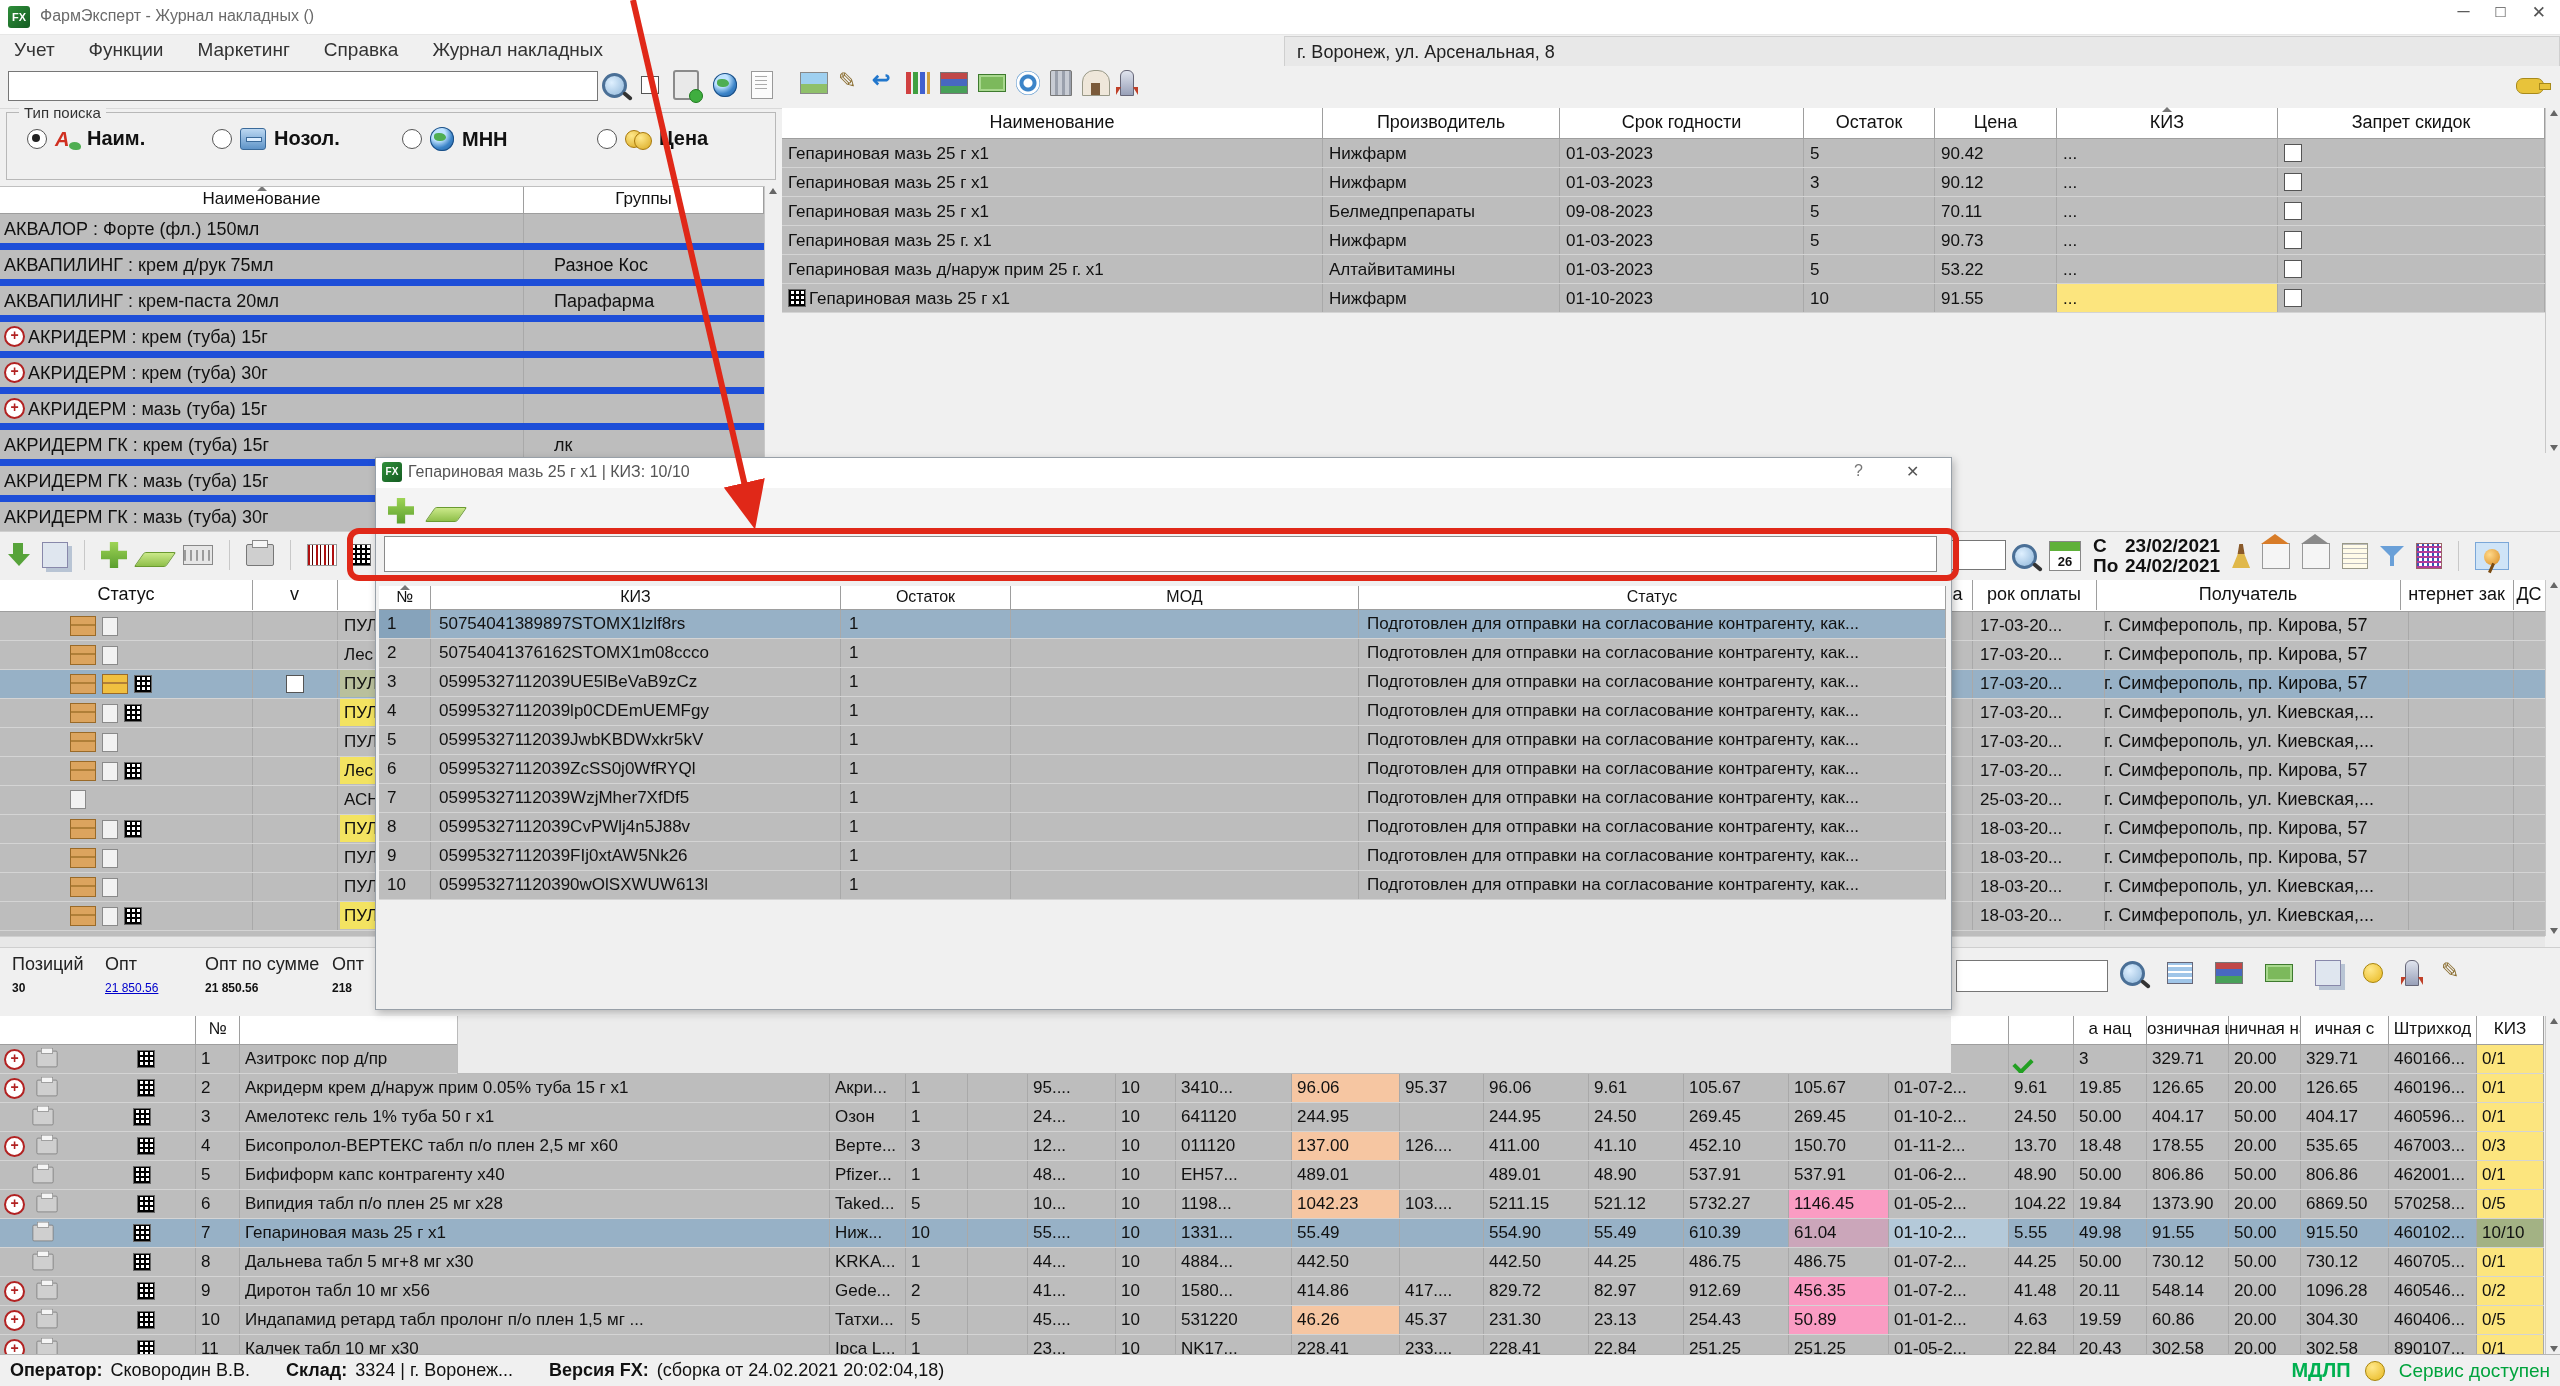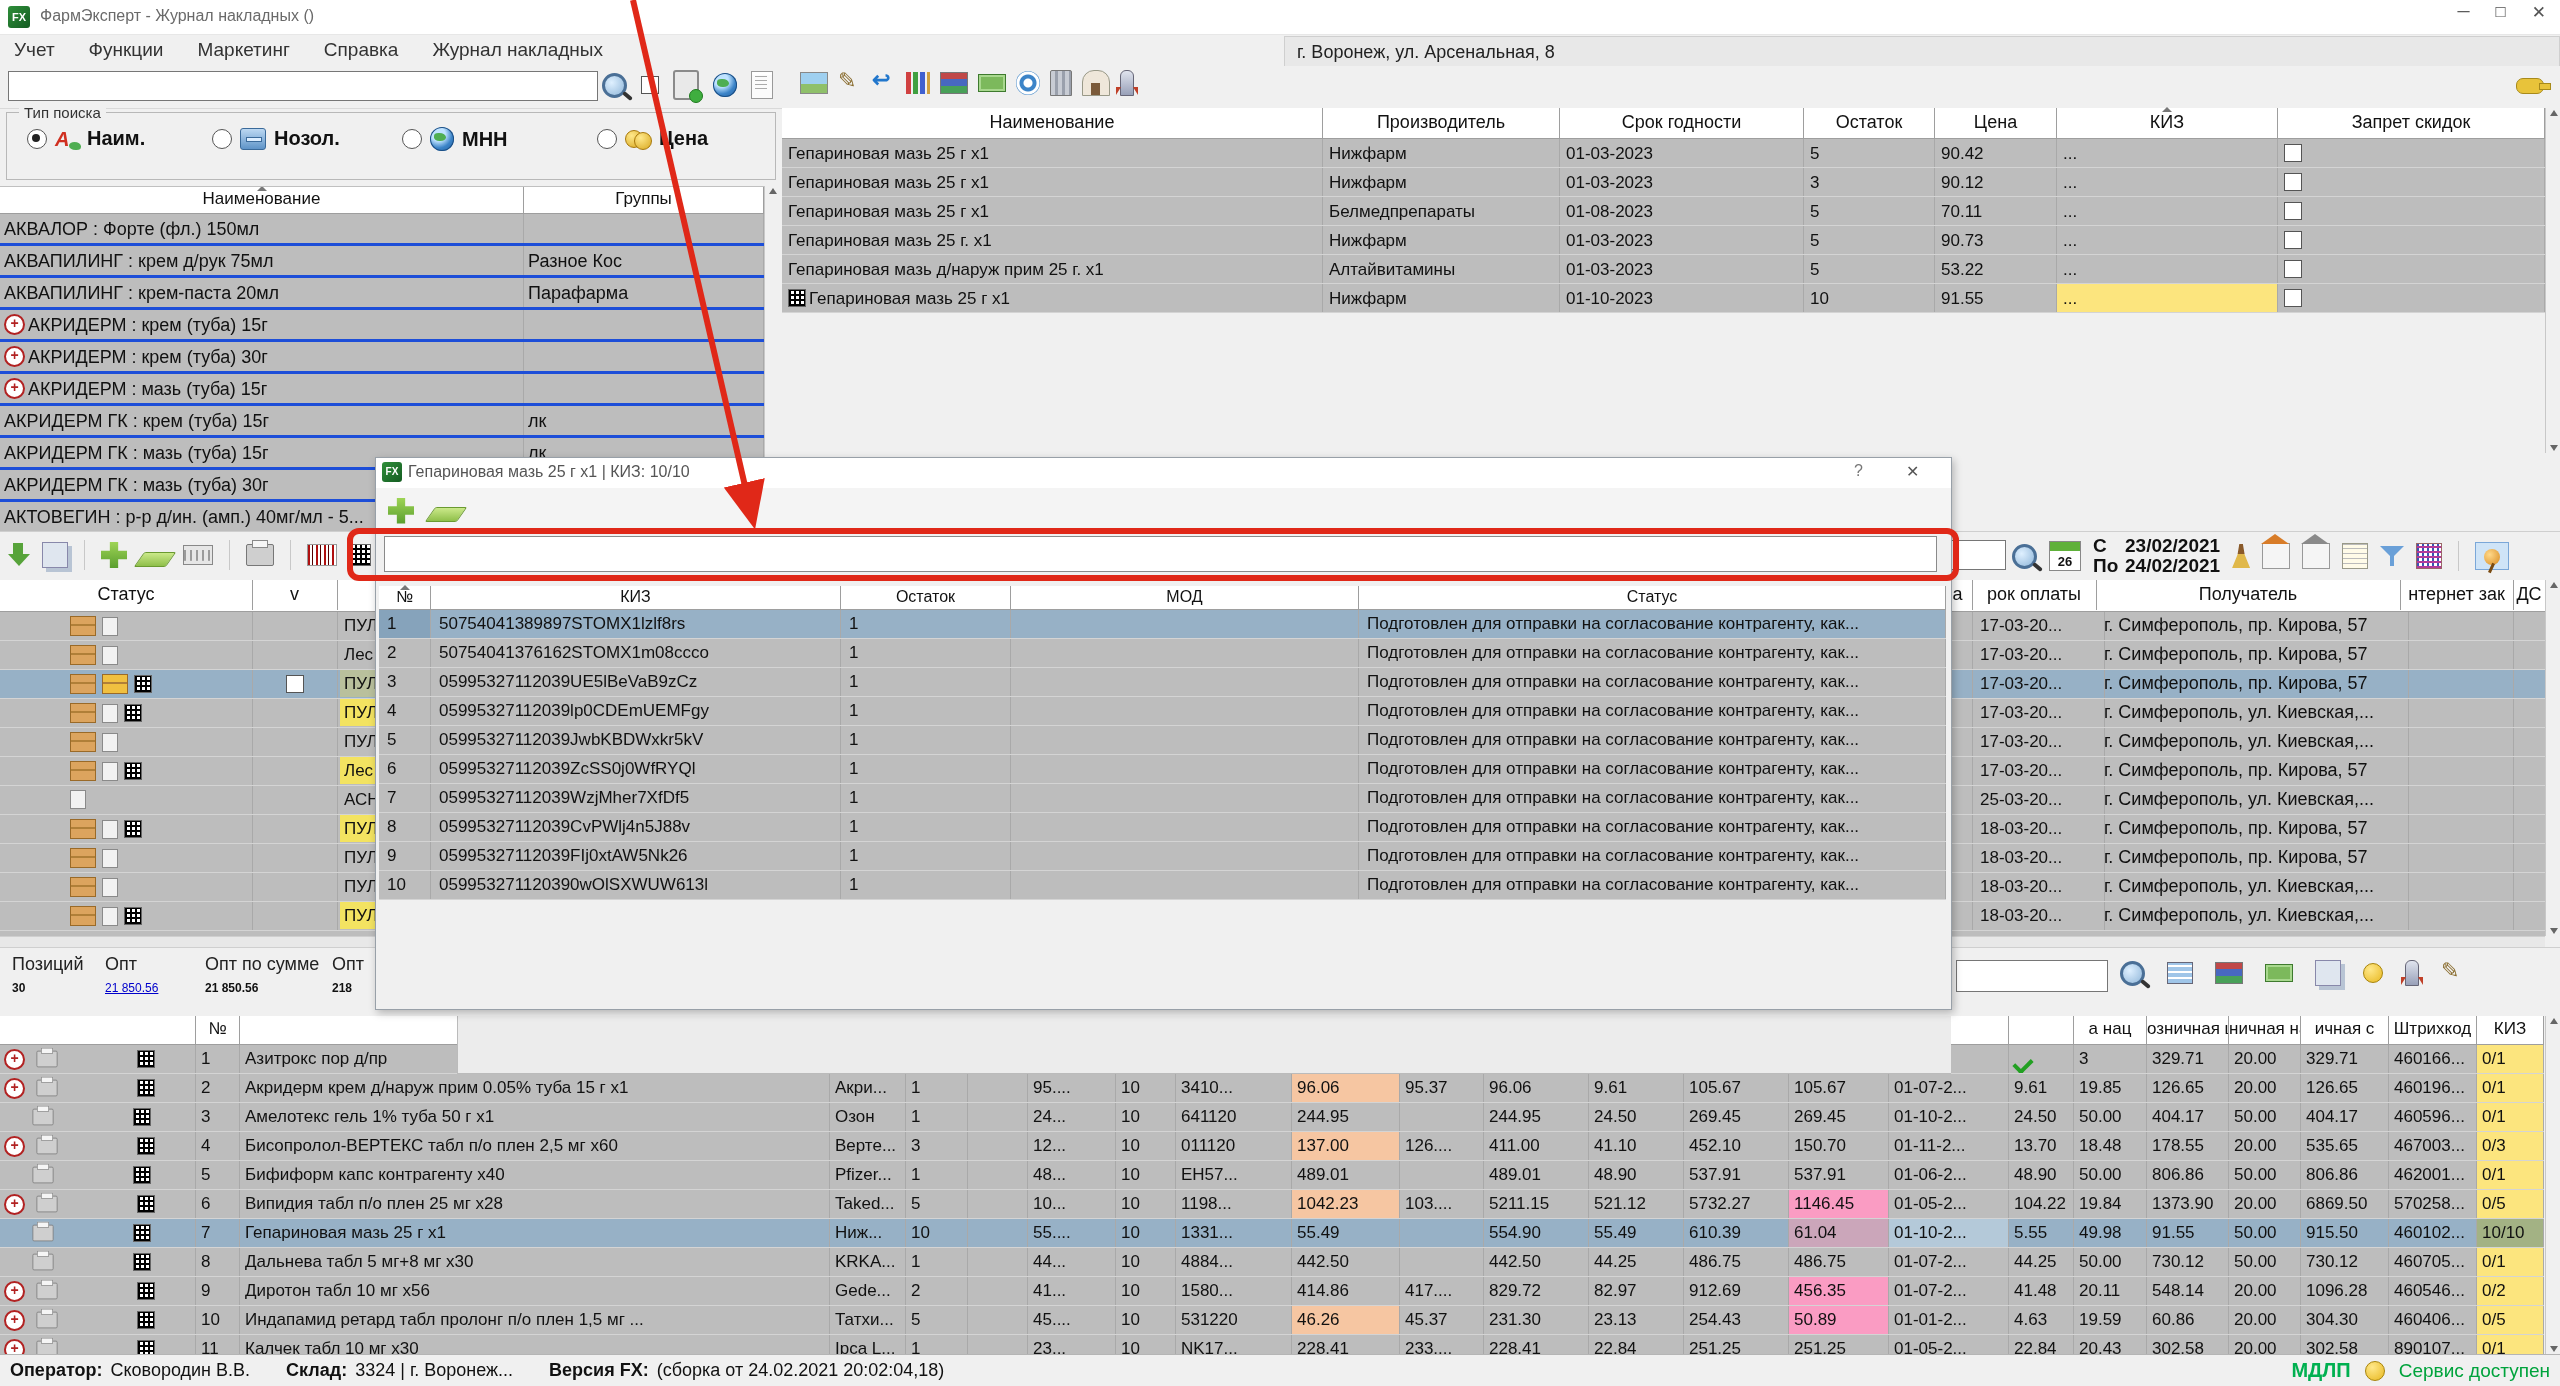--- a/index.html
+++ b/index.html
@@ -98,21 +98,21 @@
   
   .groupbox{position:absolute;left:6px;top:112px;width:768px;height:66px;border:1px solid #b8b8b8;background:#f0f0f0;}
   .groupbox .gb-label{position:absolute;left:12px;top:-9px;background:#f0f0f0;padding:0 5px;font-size:15px;color:#333;}
   .radio-row{position:absolute;left:0;top:14px;width:100%;display:flex;}
   .radio-item{display:flex;align-items:center;gap:8px;font-size:20px;font-weight:bold;}
   .rb{width:18px;height:18px;border:1px solid #555;border-radius:50%;background:#fff;position:relative;}
   .rb.on::after{content:"";position:absolute;left:4px;top:4px;width:8px;height:8px;border-radius:50%;background:#222;}
   .leftlist{position:absolute;left:0;top:186px;width:764px;height:345px;background:#f0f0f0;border-top:1px solid #c0c0c0;overflow:hidden;}
   .ll-head{display:grid;grid-template-columns:524px 240px;height:26px;background:#fff;border-bottom:1px solid #9e9e9e;font-size:17px;}
   .ll-head div{border-right:1px solid #9e9e9e;text-align:center;line-height:24px;position:relative;}
-  .ll-row{display:grid;grid-template-columns:524px 240px;height:29px;background:#bdbdbd;border-bottom:3px solid #1d4ed8;font-size:18px;}
+  .ll-row{display:grid;grid-template-columns:524px 240px;height:29px;background:#bdbdbd;border-bottom:7px solid #1d4ed8;font-size:18px;gap:26px;}
   .ll-row div{border-right:1px solid #a9a9a9;line-height:28px;padding-left:4px;white-space:nowrap;overflow:hidden;display:flex;align-items:center;gap:3px;}
   .vscroll{position:absolute;background:#f0f0f0;border-left:1px solid #c8c8c8;width:16px;}
   .vscroll::before{content:"";position:absolute;top:2px;left:4px;border-left:4px solid transparent;border-right:4px solid transparent;border-bottom:6px solid #666;}
   .vscroll::after{content:"";position:absolute;bottom:2px;left:4px;border-left:4px solid transparent;border-right:4px solid transparent;border-top:6px solid #666;}
   
   .toptable{position:absolute;left:782px;top:108px;width:1763px;background:#f0f0f0;}
   .tt-head{display:grid;grid-template-columns:541px 237px 244px 131px 122px 221px 267px;height:30px;background:#fff;border-bottom:1px solid #9e9e9e;font-size:18px;}
   .tt-head div{border-right:1px solid #9e9e9e;text-align:center;line-height:28px;position:relative;}
   .tt-row{display:grid;grid-template-columns:541px 237px 244px 131px 122px 221px 267px;height:28px;background:#bdbdbd;border-bottom:1px solid #d4d4d4;font-size:17px;}
   .tt-row div{border-right:1px solid #a9a9a9;line-height:27px;padding-left:6px;white-space:nowrap;overflow:hidden;display:flex;align-items:center;gap:3px;}
@@ -378,21 +378,21 @@
           <div>...</div>
           <div>
             <span class="cbox"></span>
           </div>
         </div>
         <div class="tt-row">
           <div>
             <span>Гепариновая мазь 25 г х1</span>
           </div>
           <div>Белмедпрепараты</div>
-          <div>01-08-2023</div>
+          <div>09-08-2023</div>
           <div>5</div>
           <div>70.11</div>
           <div>...</div>
           <div>
             <span class="cbox"></span>
           </div>
         </div>
         <div class="tt-row">
           <div>
             <span>Гепариновая мазь 25 г. х1</span>

